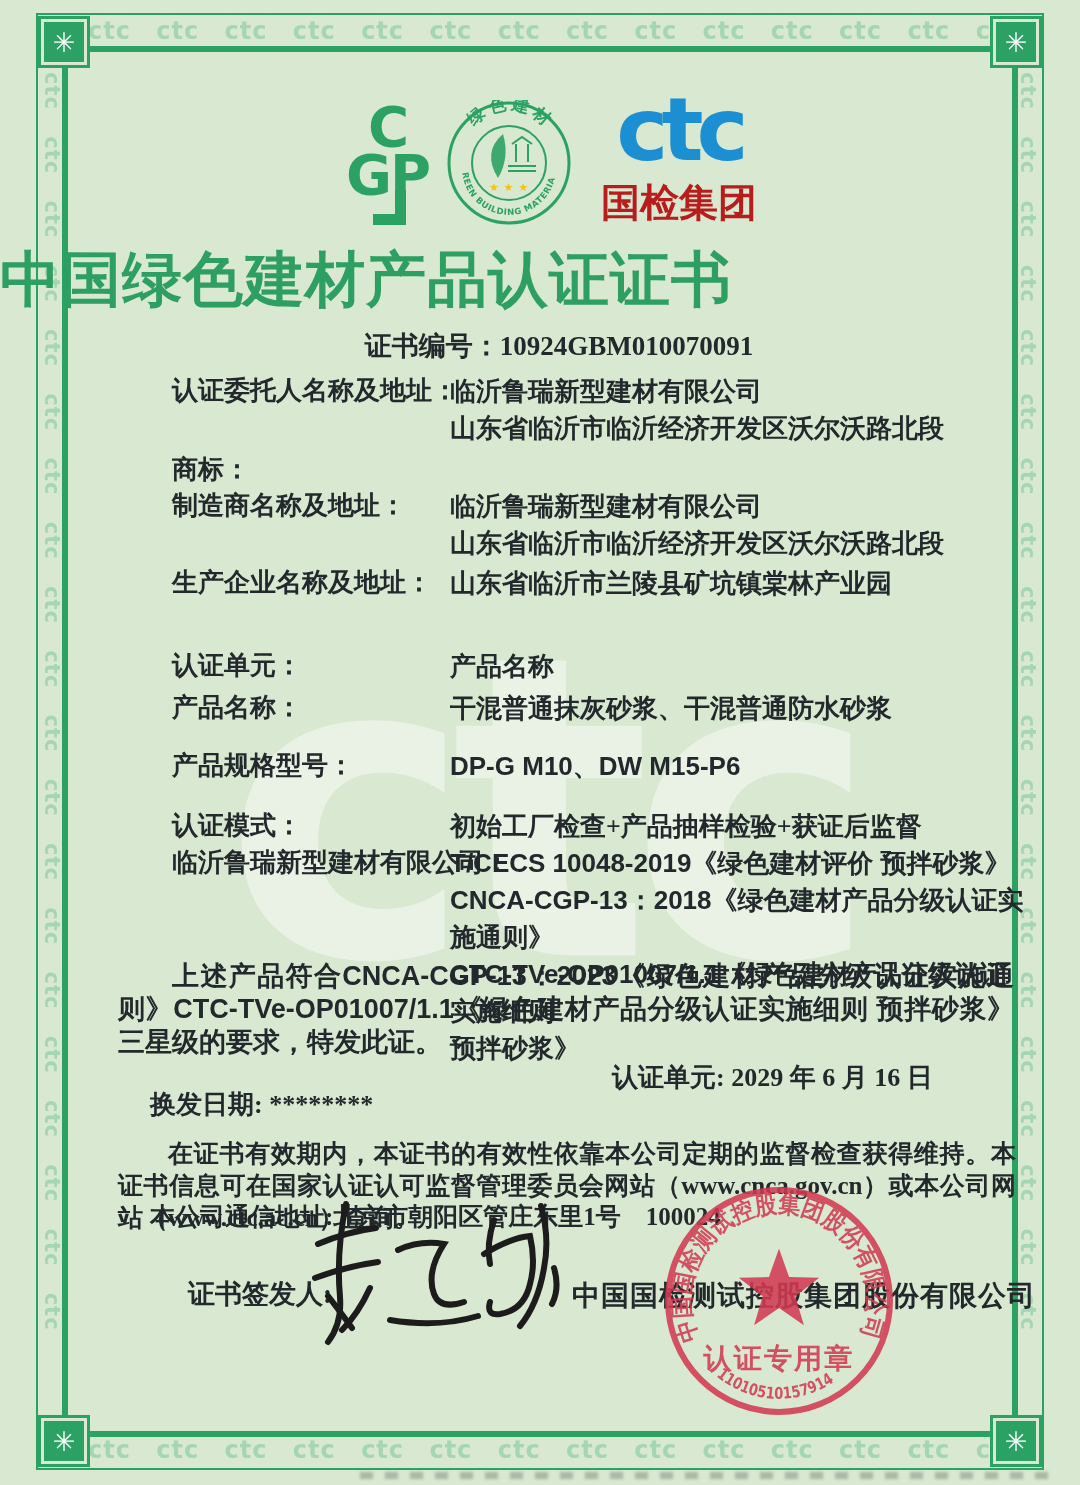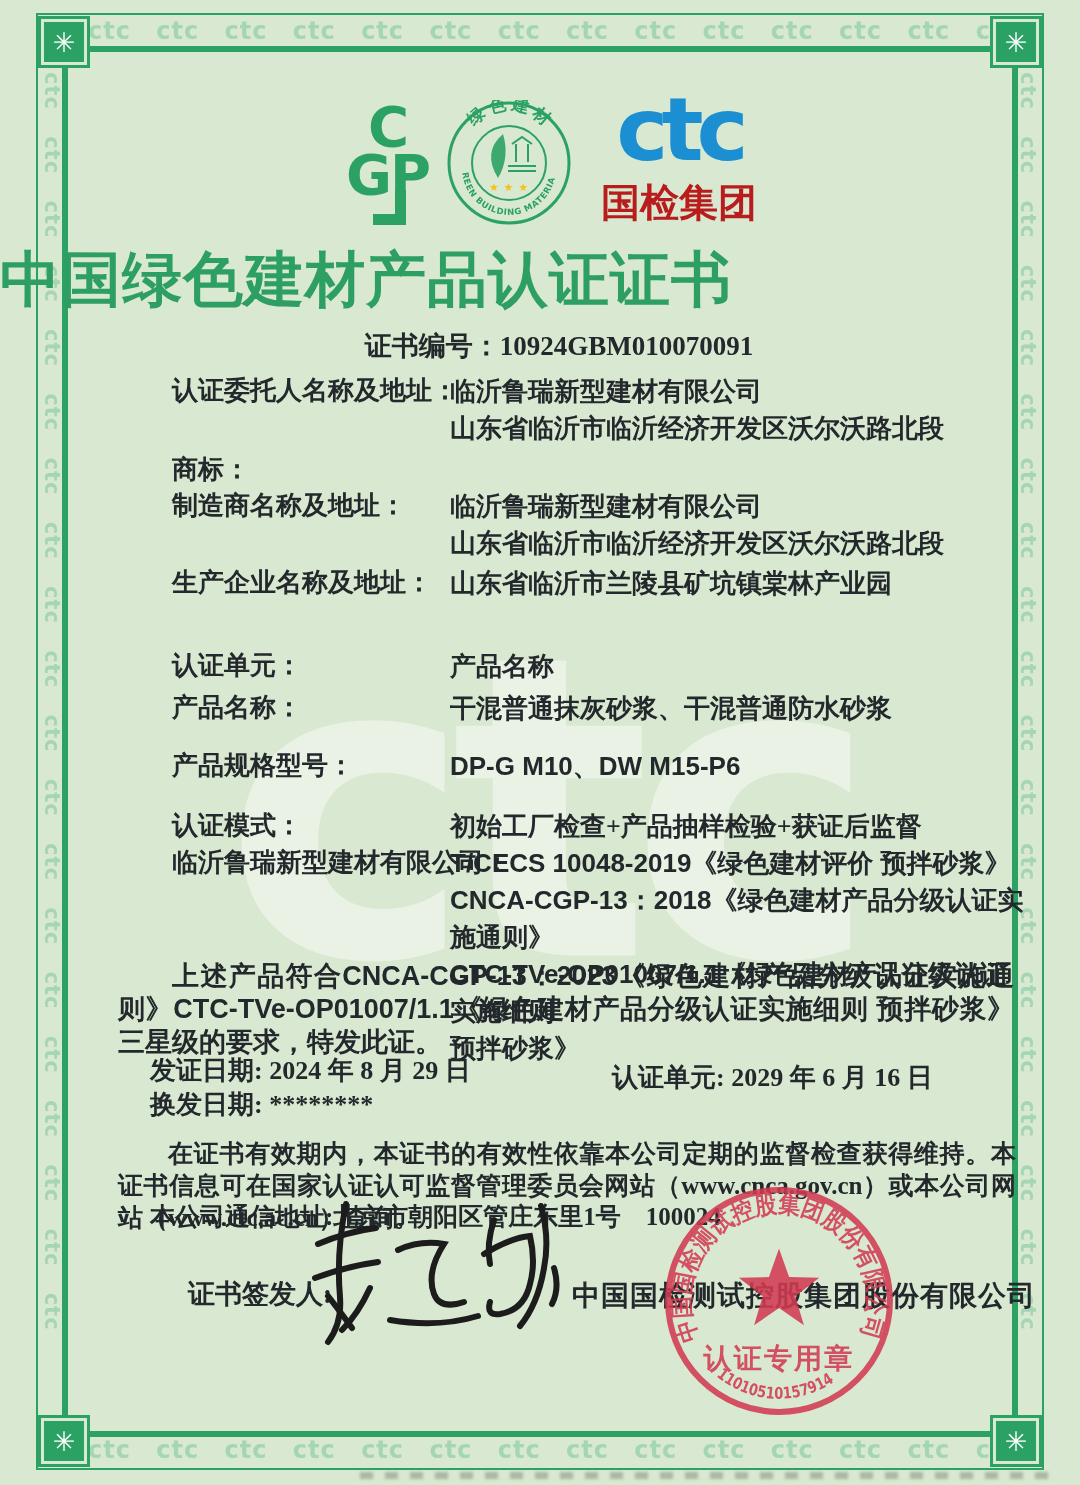--- a/index.html
+++ b/index.html
@@ -182,24 +182,20 @@
     <div class="val sans">
       <div>T/CECS 10048-2019《绿色建材评价 预拌砂浆》</div>
       <div>CNCA-CGP-13：2018《绿色建材产品分级认证实施通则》</div>
       <div>CTC-TVe-OP01007/1.1《绿色建材产品分级认证实施细则</div>
       <div>预拌砂浆》</div>
     </div>
   </div>
 
   <div class="statement">上述产品符合CNCA-CGP-13：2023《绿色建材产品分级认证实施通则》CTC-TVe-OP01007/1.1《绿色建材产品分级认证实施细则 预拌砂浆》三星级的要求，特发此证。</div>
 
-  <div class="date d-issue">
-    <span>发证日期:</span>
-    <span>2024 年 8 月 29 日</span>
-  </div>
   <div class="date d-reissue">
     <span>换发日期:</span>
     <span>********</span>
   </div>
   <div class="date d-valid">
     <span>认证单元:</span>
     <span>2029 年 6 月 16 日</span>
   </div>
 
   <div class="notice">在证书有效期内，本证书的有效性依靠本公司定期的监督检查获得维持。本证书信息可在国家认证认可监督管理委员会网站（www.cnca.gov.cn）或本公司网站（www.ctc.ac.cn）查询。</div>

